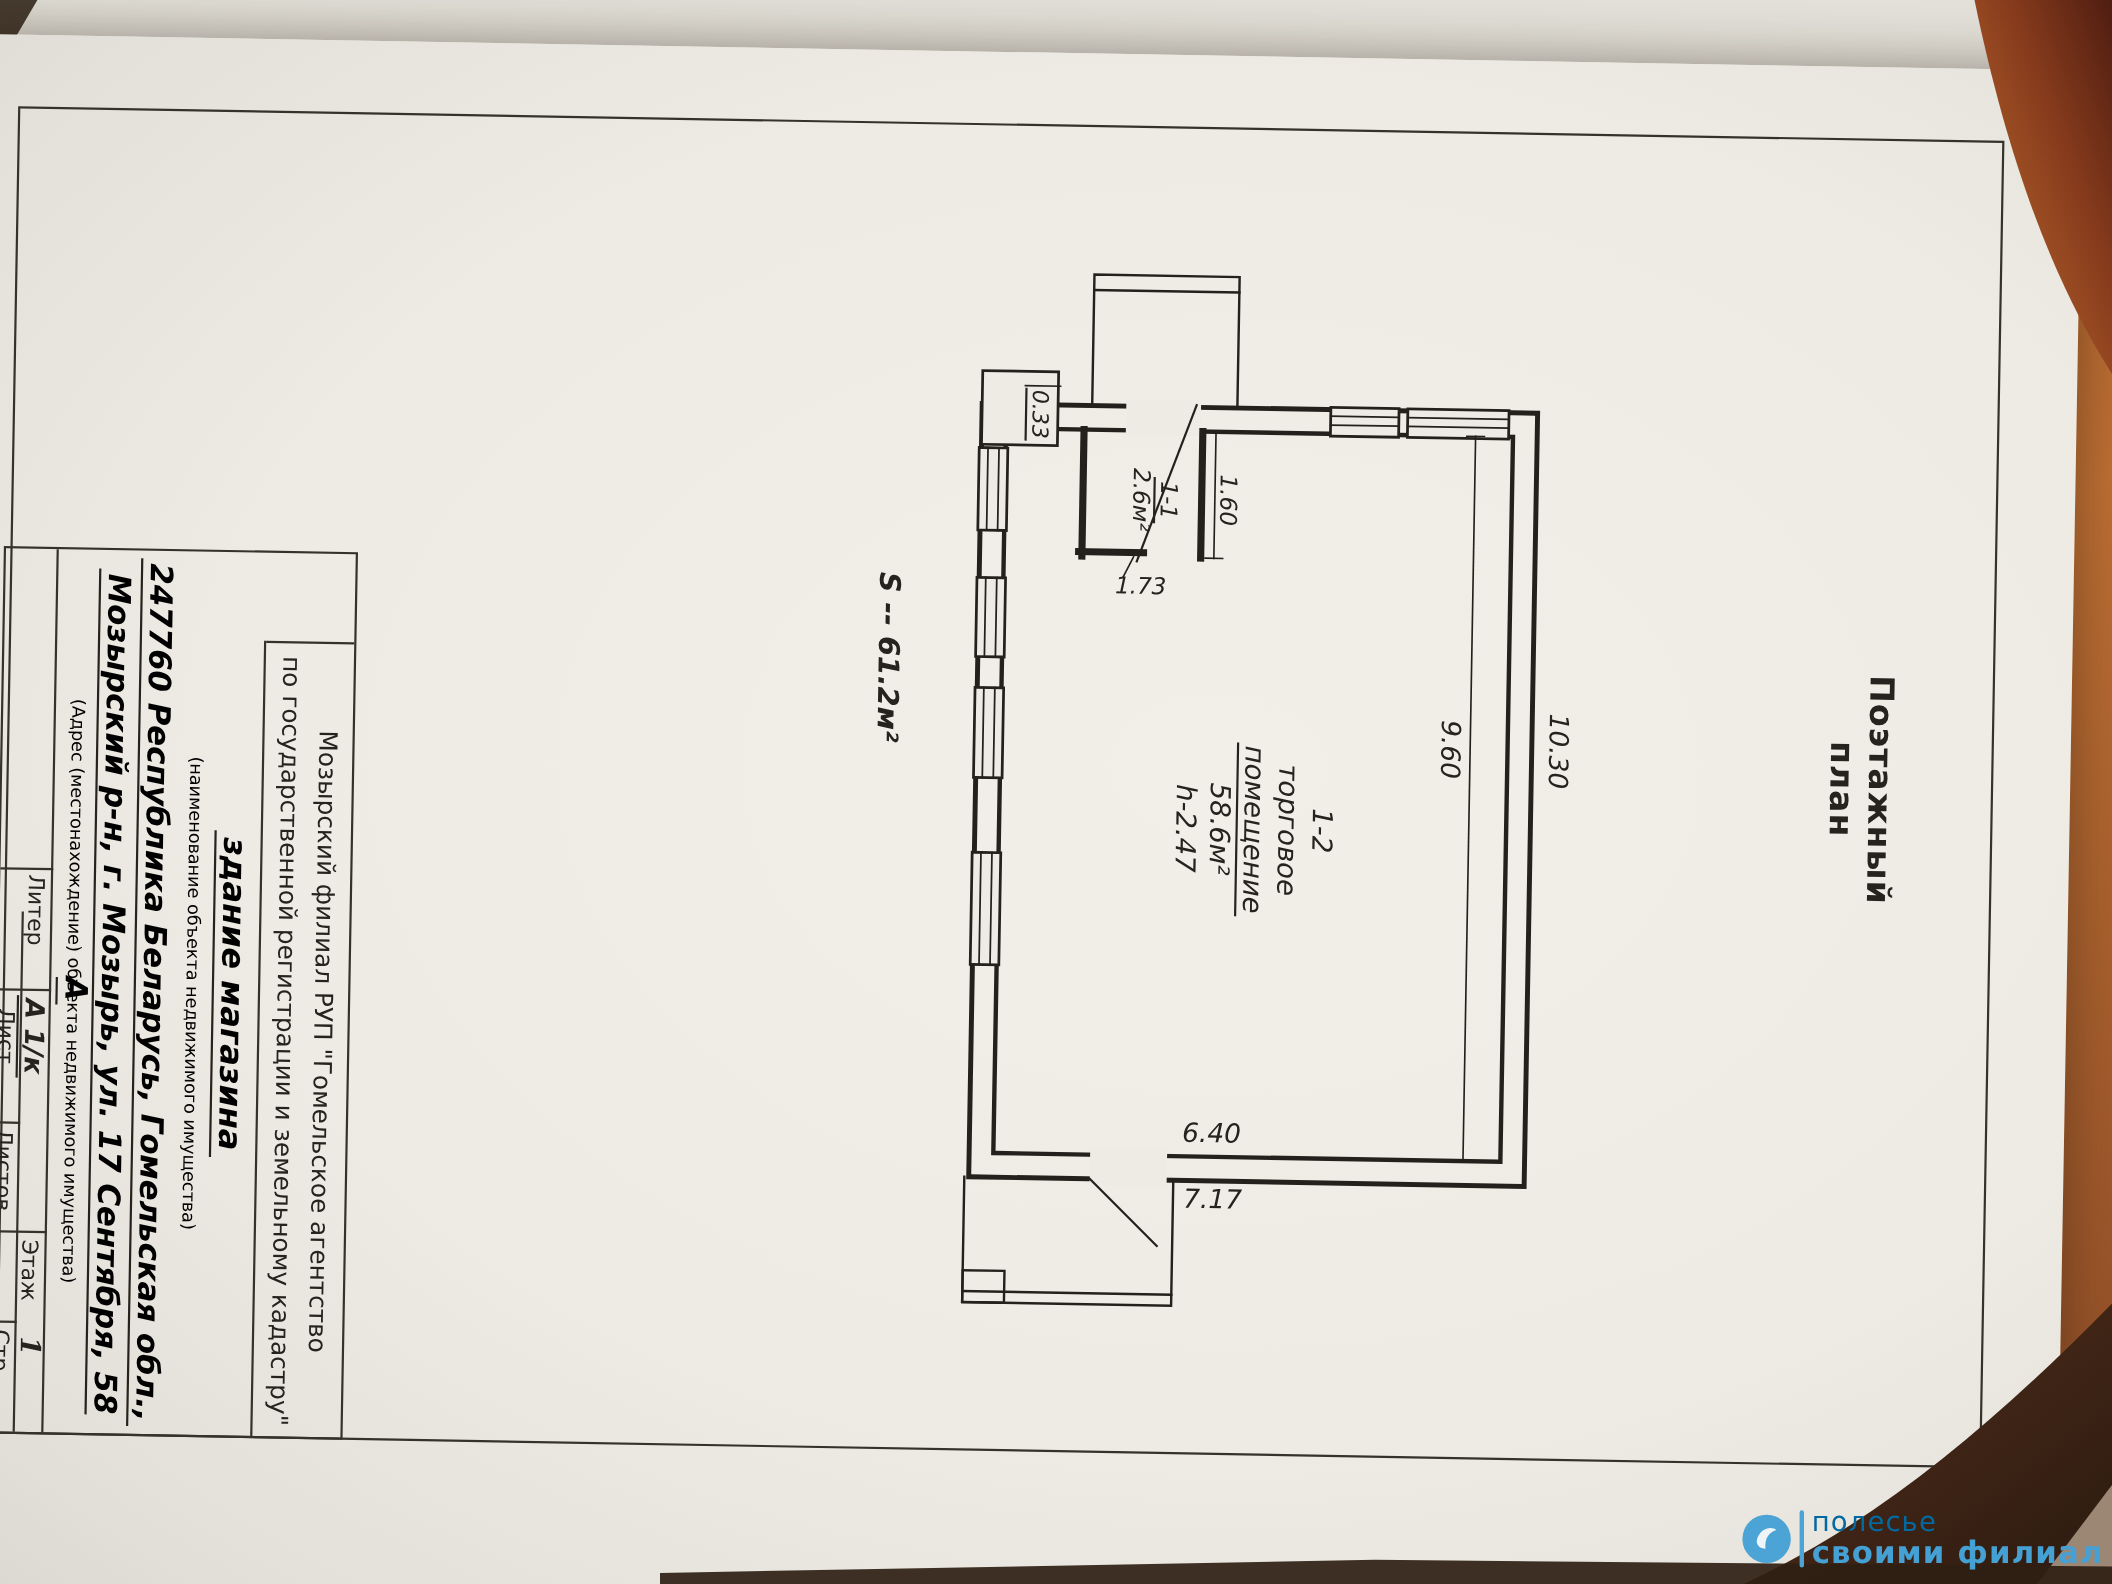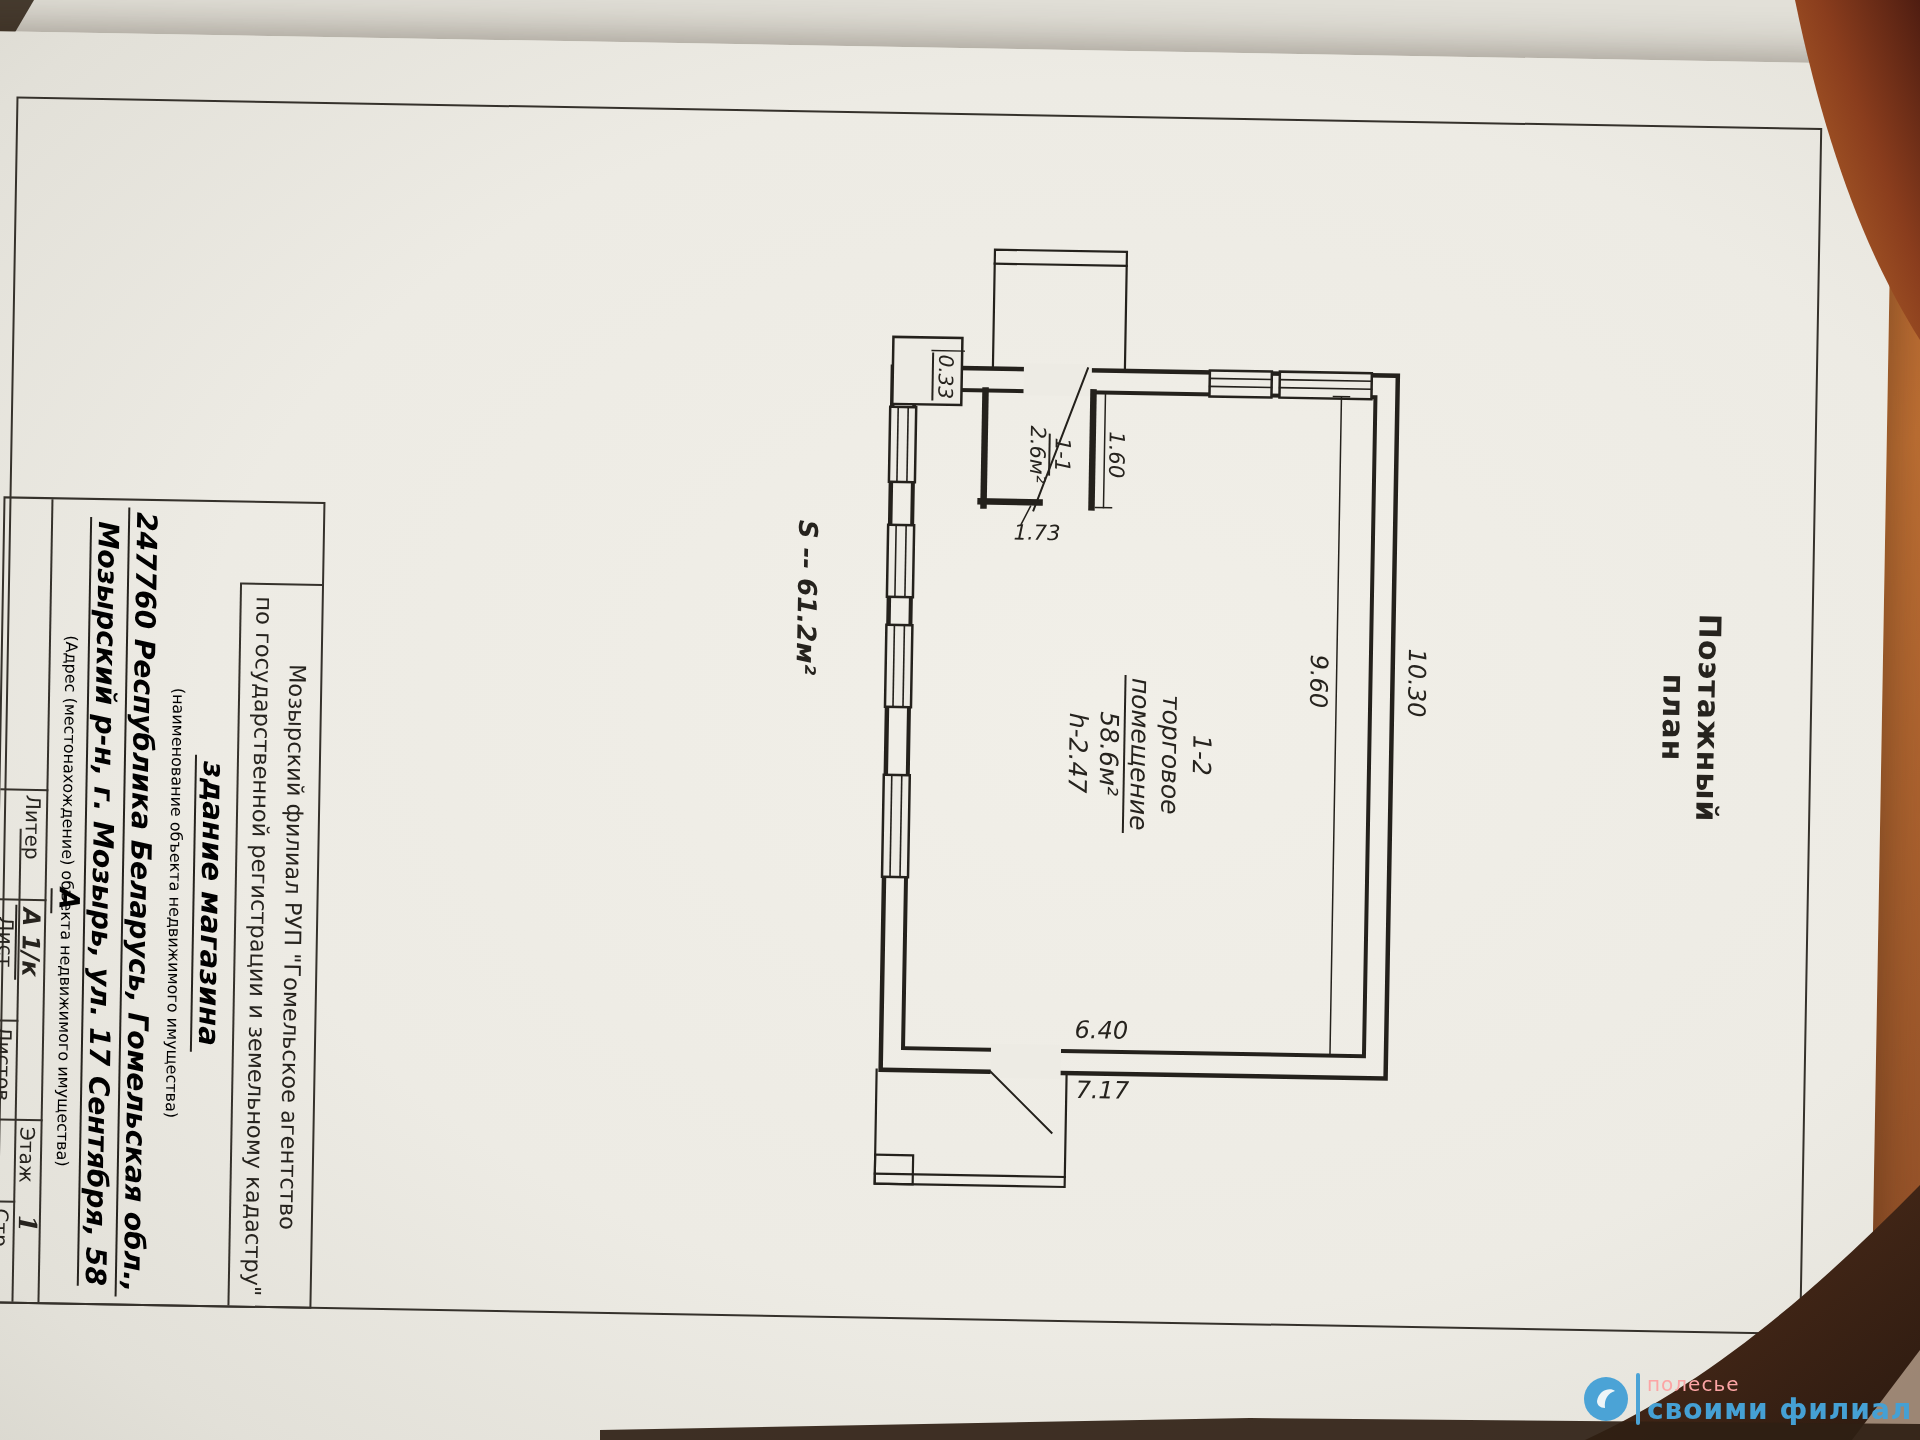--- a/index.html
+++ b/index.html
@@ -58,21 +58,21 @@
   .tb-cell{position:absolute;font-size:20px;color:#26231e;}
   .tb-val{font-weight:bold;font-style:italic;font-size:24px;
           border-bottom:2px solid #26231e;padding:0 3px;}
   .tb-roman{font-family:"DejaVu Serif","Liberation Serif",serif;
             font-weight:bold;font-style:italic;font-size:25px;}
   
   #watermark{position:absolute;left:1583px;top:1366px;width:334px;height:66px;z-index:5;
              display:flex;align-items:center;gap:7px;}
   #wm-bar{width:4px;height:52px;background:#4fa6d6;background:#4ba3d6;border-radius:2px;}
   #wm-texts{display:flex;flex-direction:column;line-height:1.05;}
-  #wm-line1{color:#fca5a5;font-size:20px;letter-spacing:1px;}
+  #wm-line1{color:#0369a1;font-size:25px;letter-spacing:1px;}
   #wm-line2{color:#45a0d4;font-size:28px;font-weight:bold;letter-spacing:1px;}
   #fg{position:absolute;left:0;top:0;width:1920px;height:1440px;z-index:3;pointer-events:none;}
 </style>
 </head>
 <body>
 
 <div id="stage">
 
   <svg id="bg" viewBox="0 0 1920 1440">
     <defs>

